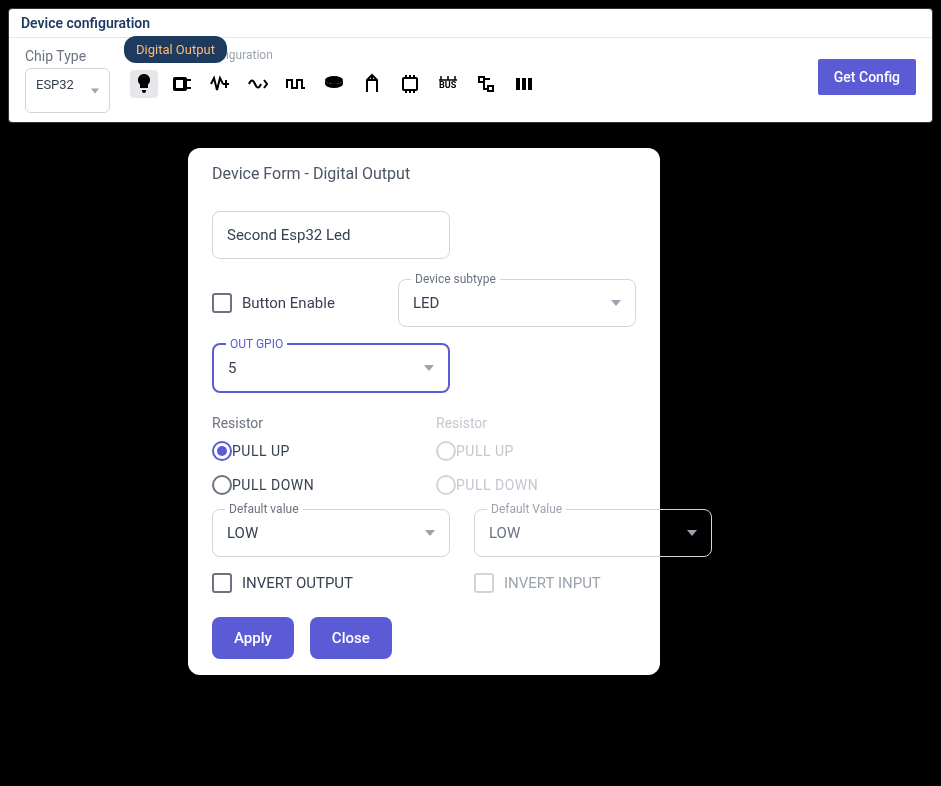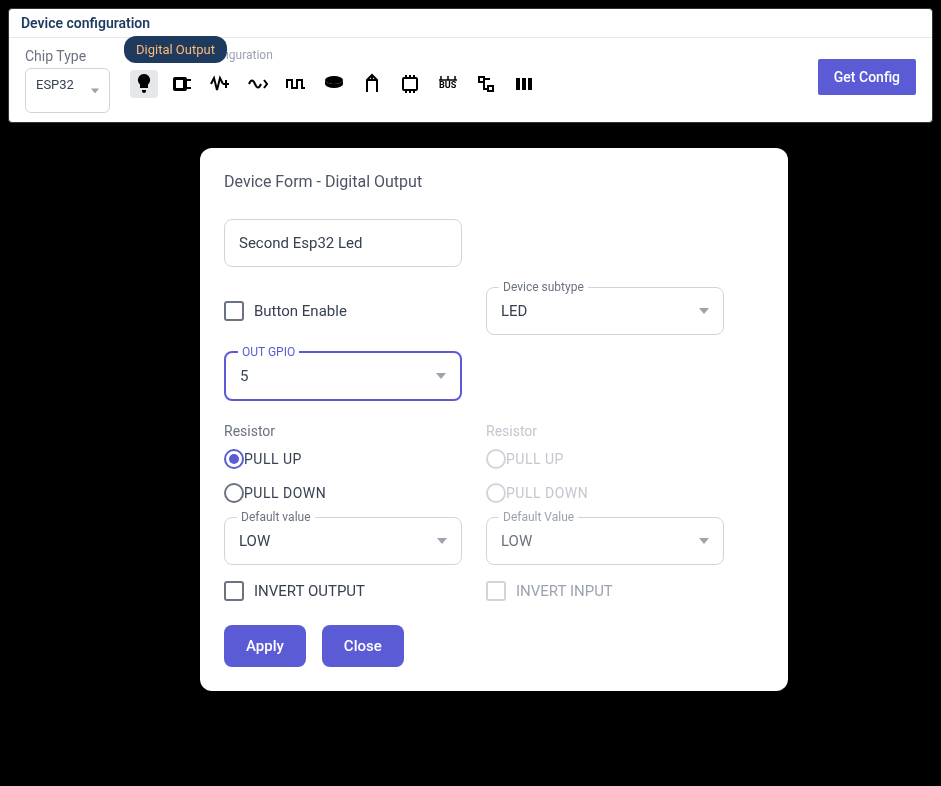--- a/index.html
+++ b/index.html
@@ -116,26 +116,26 @@
       border-radius: 2px;
       font-size: 14px;
       font-weight: 500;
       cursor: pointer;
       position: absolute;
       right: 16px;
       top: 50px;
     }
     .form-card {
       background: #fff;
-      width: 588px;
+      width: 472px;
       border-radius: 12px;
       position: absolute;
-      left: 200px;
+      left: 188px;
       top: 148px;
-      padding: 24px 24px;
+      padding: 16px 24px;
       box-shadow: 0 4px 16px rgba(0,0,0,0.15);
     }
     .form-title {
       font-size: 16px;
       color: #4b5563;
       font-weight: 400;
       margin-bottom: 28px;
     }
     .text-input {
       border: 1px solid #d1d5db;

